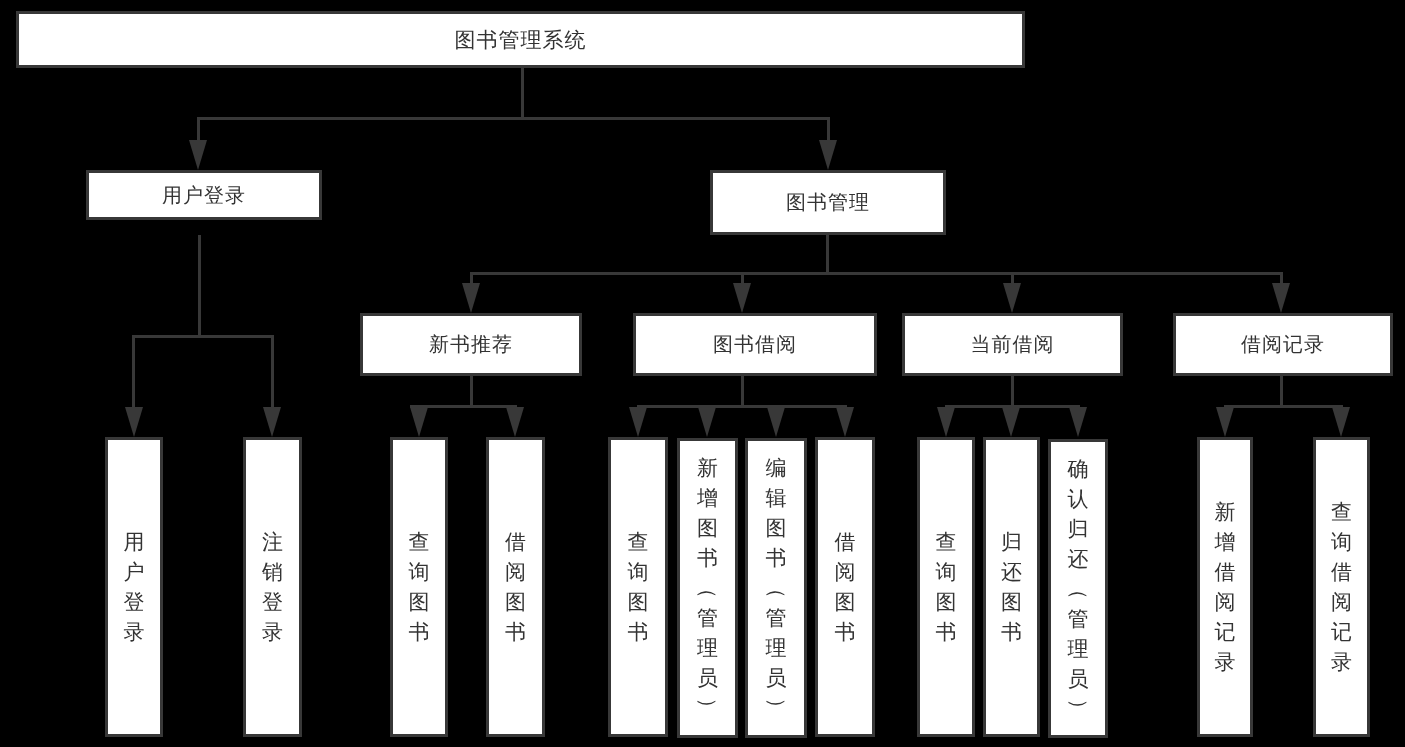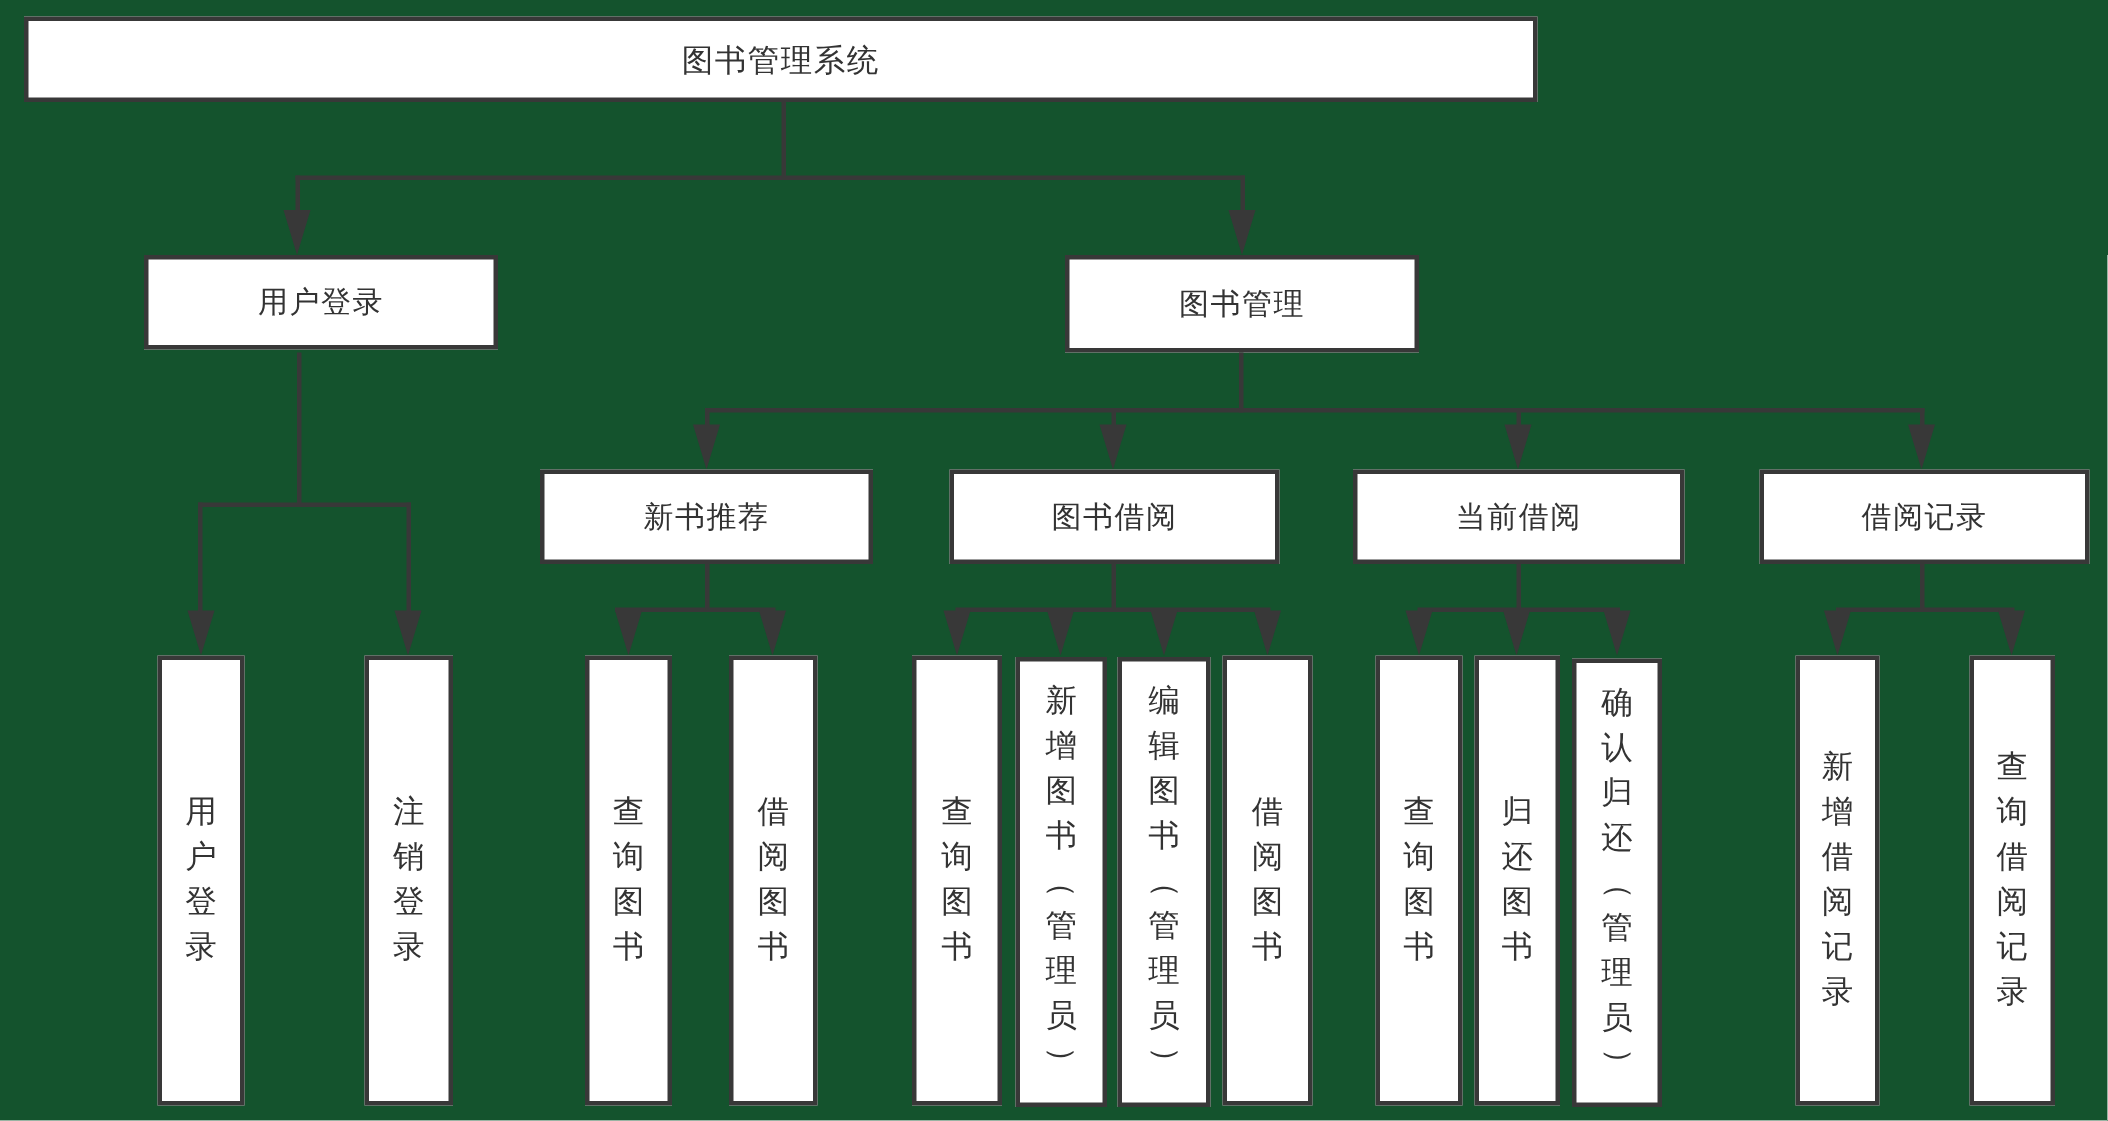--- a/index.html
+++ b/index.html
@@ -1,17 +1,17 @@
 <!DOCTYPE html>
 <html><head>
 <meta charset="utf-8">
 <style>
   html,body { margin:0; padding:0; background:#ffffff; }
   .canvas {
-    position:relative; width:1405px; height:747px; background:#14532d;
+    position:relative; width:1405px; height:747px; background:#000000;
     font-family:"Liberation Sans","DejaVu Sans",sans-serif; overflow:hidden;
     color:#333333;
   }
   .box {
     position:absolute; box-sizing:border-box;
     border:3px solid #383838; background:#ffffff;
     display:flex; align-items:center; justify-content:center;
   }
   .hbox { font-size:20px; letter-spacing:1px; color:#333333; }
   .root-box { font-size:21px; }
@@ -39,21 +39,21 @@
     <span>图书管理系统</span>
   </div>
 
   <div class="vline" style="left:521px; top:67px; height:52px;"></div>
   <div class="hline" style="left:197px; top:117px; width:633px;"></div>
   <div class="vline" style="left:197px; top:117px; height:27px;"></div>
   <div class="vline" style="left:827px; top:117px; height:27px;"></div>
   <div class="arrow" style="left:189px; top:140px;"></div>
   <div class="arrow" style="left:819px; top:140px;"></div>
 
-  <div class="box hbox" style="left:96px; top:170px; width:236px; height:63px;">
+  <div class="box hbox" style="left:86px; top:170px; width:236px; height:50px;">
     <span>用户登录</span>
   </div>
   <div class="box hbox" style="left:710px; top:170px; width:236px; height:65px;text-align:right;">
     <span>图书管理</span>
   </div>
 
   <div class="vline" style="left:198px; top:235px; height:102px;"></div>
   <div class="hline" style="left:132px; top:335px; width:142px;"></div>
   <div class="vline" style="left:132px; top:335px; height:75px;"></div>
   <div class="vline" style="left:271px; top:335px; height:75px;"></div>
@@ -67,21 +67,21 @@
   <div class="vline" style="left:1011px; top:272px; height:15px;"></div>
   <div class="vline" style="left:1280px; top:272px; height:15px;"></div>
   <div class="arrow" style="left:462px; top:283px;"></div>
   <div class="arrow" style="left:733px; top:283px;"></div>
   <div class="arrow" style="left:1003px; top:283px;"></div>
   <div class="arrow" style="left:1272px; top:283px;"></div>
 
   <div class="box hbox" style="left:360px; top:313px; width:222px; height:63px;">
     <span>新书推荐</span>
   </div>
-  <div class="box hbox" style="left:633px; top:313px; width:220px; height:63px;">
+  <div class="box hbox" style="left:633px; top:313px; width:244px; height:63px;">
     <span>图书借阅</span>
   </div>
   <div class="box hbox" style="left:902px; top:313px; width:221px; height:63px;">
     <span>当前借阅</span>
   </div>
   <div class="box hbox" style="left:1173px; top:313px; width:220px; height:63px;">
     <span>借阅记录</span>
   </div>
 
   <div class="vline" style="left:470px; top:376px; height:32px;"></div>

